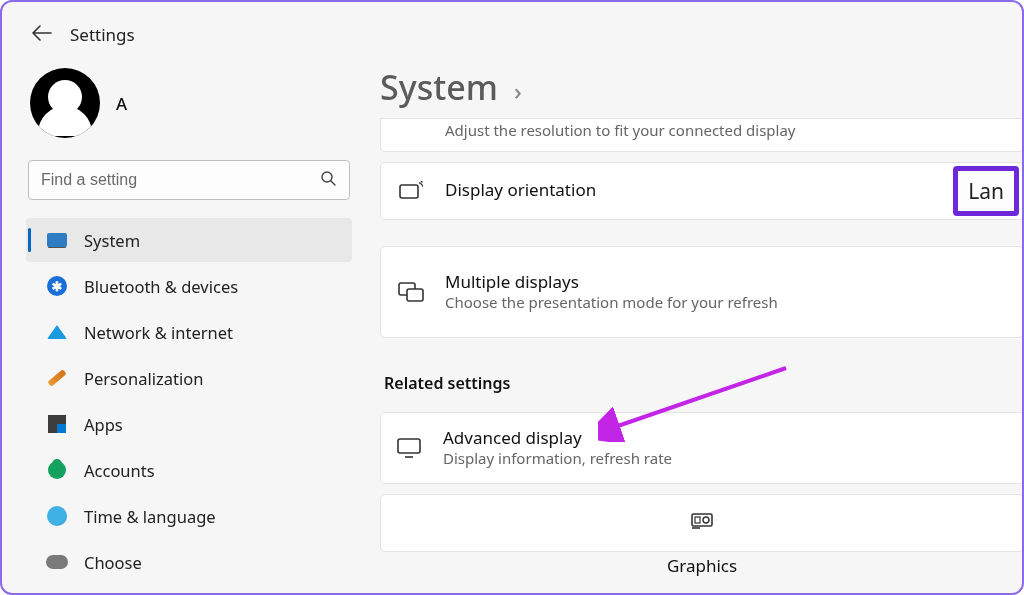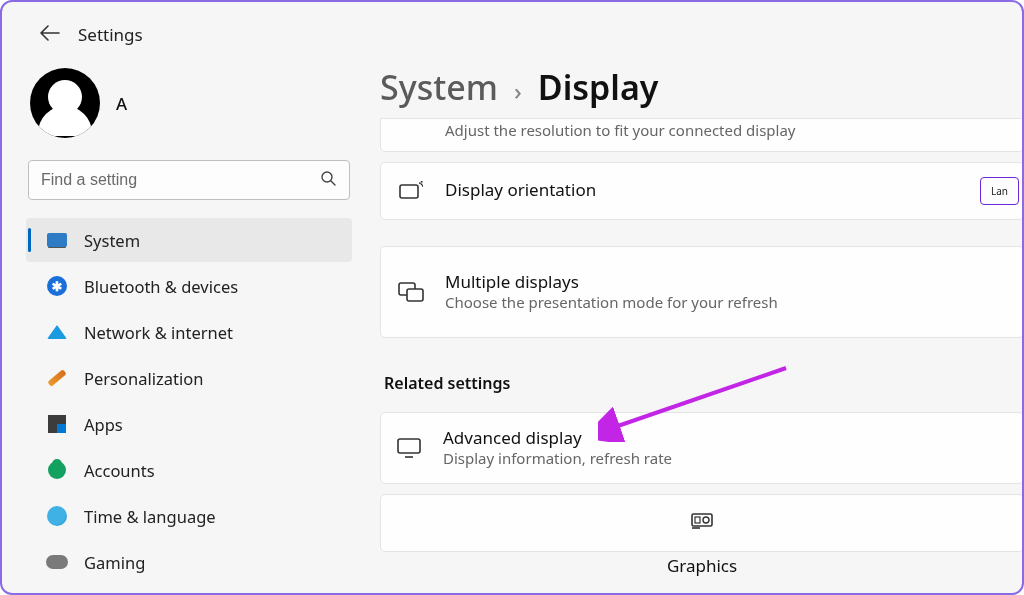--- a/index.html
+++ b/index.html
@@ -3,21 +3,21 @@
 <meta charset="utf-8">
 <style>
   * { box-sizing: border-box; margin: 0; padding: 0; }
   html, body { width: 1024px; height: 595px; overflow: hidden; font-family: "Segoe UI", system-ui, sans-serif; }
   .app {
     width: 1024px; height: 595px; background: #f6f6f6;
     border: 2px solid #8a6be6; border-radius: 12px; position: relative;
     overflow: hidden;
   }
   
-  .topbar { position: absolute; top: 20px; left: 38px; display: flex; align-items: center; gap: 18px; }
+  .topbar { position: absolute; top: 20px; left: 30px; display: flex; align-items: center; gap: 18px; }
   .topbar .back { font-size: 18px; color: #333; cursor: pointer; }
   .topbar .title { font-size: 17px; color: #222; }
   
   .sidebar { position: absolute; left: 24px; top: 58px; width: 326px; }
   .profile { display: flex; align-items: center; gap: 16px; padding: 8px 4px 18px 4px; }
   .avatar-circle { width: 70px; height: 70px; border-radius: 50%; background: #000; display: flex; align-items: center; justify-content: center; }
   .avatar-inner { width: 34px; height: 34px; border-radius: 50%; background: #fff; position: relative; top: -6px; }
   .avatar-body { position: absolute; width: 54px; height: 30px; border-radius: 27px 27px 0 0; background: #fff; top: 38px; }
   .avatar-circle { position: relative; overflow: hidden; }
   .profile-name { font-size: 17px; color: #111; font-weight: 500; }
@@ -63,22 +63,22 @@
     background: #fefefe; border: 1px solid #e4e4e4; border-radius: 5px;
     padding: 10px 14px; display: flex; align-items: center; gap: 18px;
     margin-right: -2px;
   }
   .card.partial-top { border-top-left-radius: 0; border-top-right-radius: 0; padding-top: 2px; padding-bottom: 10px;}
   .card .card-icon { width: 32px; display: flex; align-items: center; justify-content: center; color: #333; flex: 0 0 32px; }
   .card .card-body { flex: 1; min-width: 0; }
   .card .card-title { font-size: 17px; color: #111; line-height: 1.3; }
   .card .card-sub { font-size: 15px; color: #666; line-height: 1.3; }
   .card .card-value-chip {
-    background: #fdfdfd; border: 1px solid #6d28d9; border-radius: 4px;
-    padding: 6px 10px; font-size: 10px; color: #222; margin-right: -10px;
+    background: #fdfdfd; border: 5px solid #6d28d9; border-radius: 4px;
+    padding: 6px 10px; font-size: 21px; color: #222; margin-right: -10px;
   }
 
   .section-header { font-size: 16px; font-weight: 600; color: #111; margin: 24px 0 8px 4px; }
 
   
   .arrow {
     position: absolute; pointer-events: none;
   }
 </style>
 </head>
@@ -154,30 +154,29 @@
       <div class="nav-item">
         <span class="nav-icon">
             <span class="ico-lang"></span>
           </span>
         <span>Time &amp; language</span>
       </div>
       <div class="nav-item">
         <span class="nav-icon">
             <span class="ico-game"></span>
           </span>
-        <span>Gaming</span>
+        <span>Choose</span>
       </div>
     </div>
   </div>
 
   <div class="main">
     <div class="breadcrumb">
       <span style="cursor:pointer;">System</span>
       <span class="sep">›</span>
-      <span class="current">Display</span>
     </div>
 
     <div class="content">
 
       <div class="card partial-top" style="padding-left:64px;">
         <div class="card-body">
           <div class="card-sub">Adjust the resolution to fit your connected display</div>
         </div>
       </div>
 

